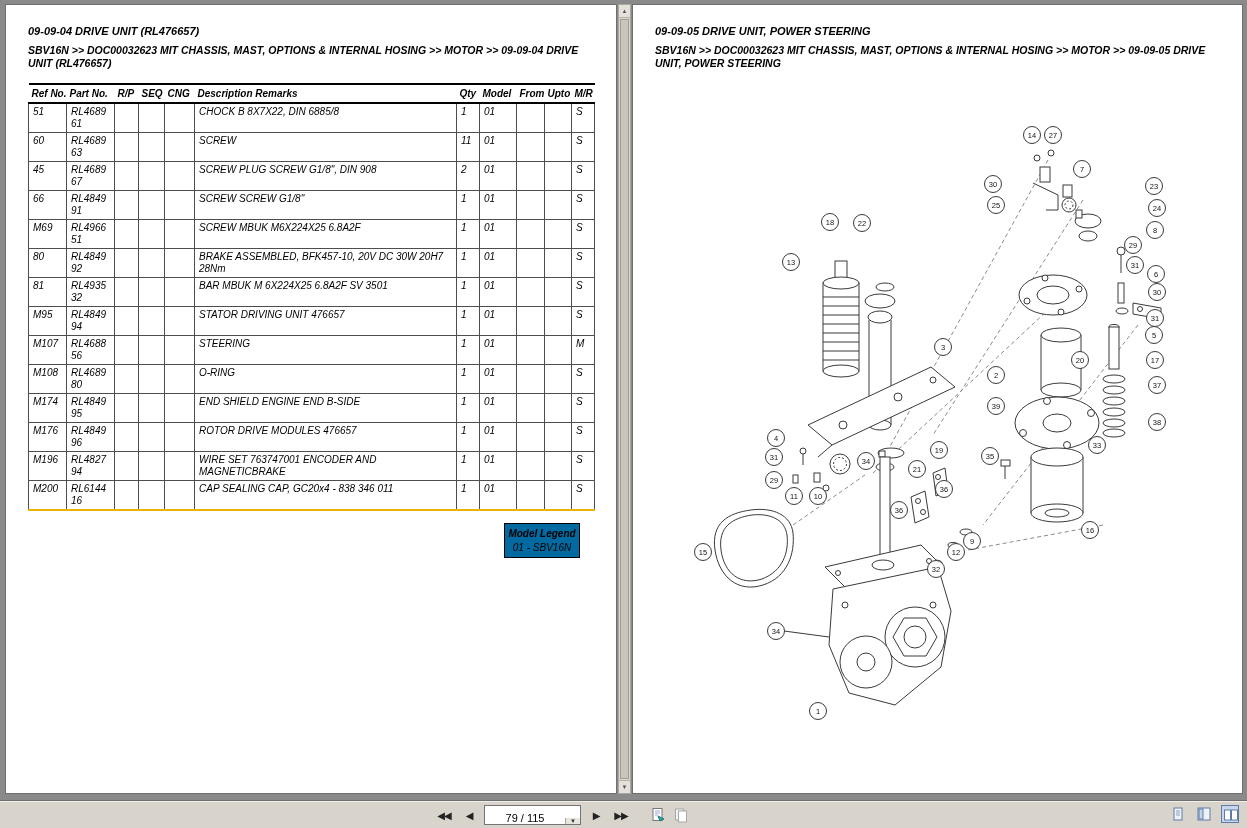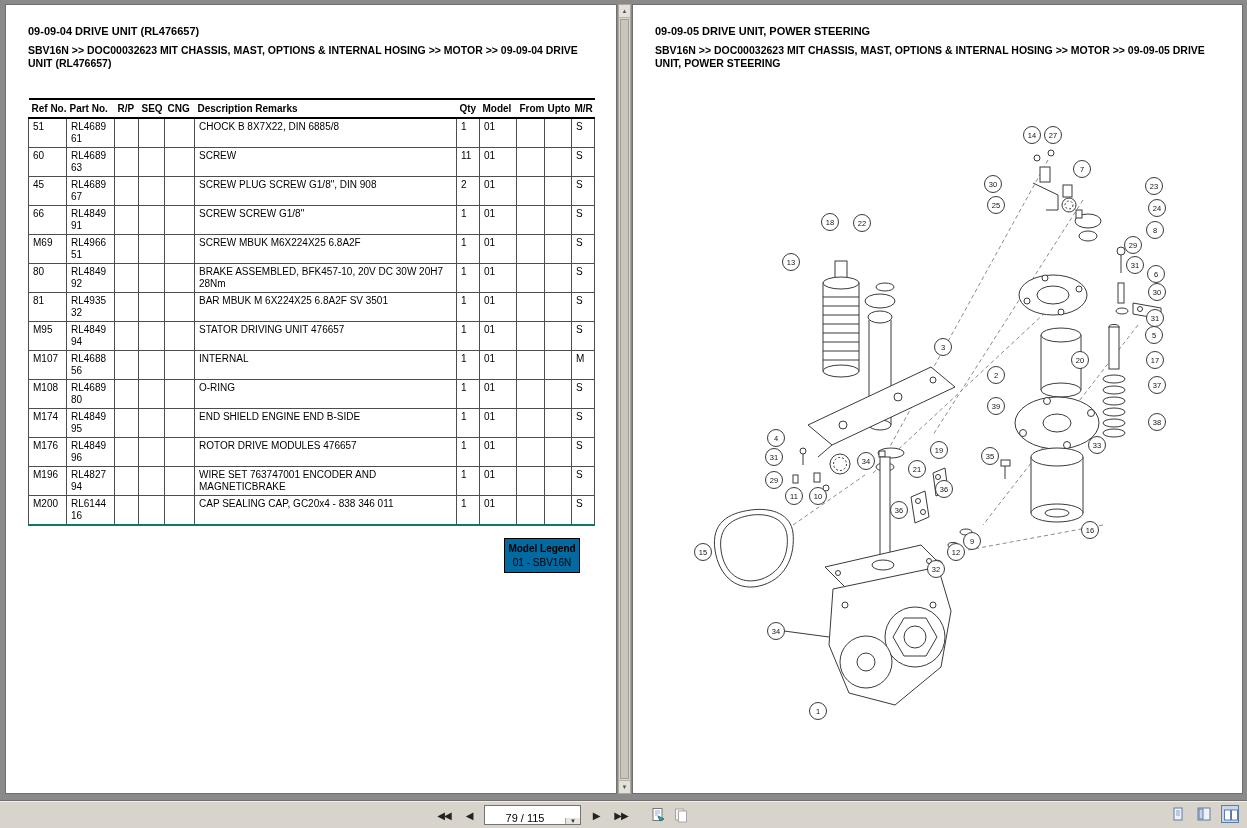--- a/index.html
+++ b/index.html
@@ -13,40 +13,40 @@
   .app { position:relative; width:1247px; height:828px; }
   .viewer { position:absolute; left:0; top:0; right:0; bottom:28px; }
 
   .page {
     position:absolute; top:4px; bottom:6px; background:#fff;
     border:1px solid #6f6f6f; overflow:hidden;
   }
   .page-left  { left:5px;  width:612px; }
   .page-right { left:632px; width:611px; }
 
-  .page-inner { position:relative; padding:20px 22px; height:100%; }
+  .page-inner { position:relative; padding:20px 22px; height:100%;font-style:italic; }
 
   .page-title { font-size:11px; font-weight:bold; }
   .breadcrumb { font-size:10.5px; font-weight:bold; margin-top:7px; line-height:1.25; max-width:566px; }
 
   
   table.parts-table {
     border-collapse:collapse; table-layout:fixed;
-    width:566px; margin-top:28px; font-size:10px;
+    width:566px; margin-top:13px; font-size:10px;
   }
   table.parts-table th {
     border-top:2px solid #000; border-bottom:2px solid #000;
     text-align:left; padding:3px 3px; font-size:10px; font-weight:bold;
     overflow:hidden; white-space:nowrap;
   }
   table.parts-table td {
     border:1px solid #4d4d4d; padding:2px 3px 2px 4px;
     vertical-align:top; line-height:1.2; word-wrap:break-word;
   }
-  table.parts-table tr:last-child td { border-bottom:2px solid #0f766e; }
+  table.parts-table tr:last-child td { border-bottom:2px solid #eab308; }
 
   
   .legend {
     margin-left:476px; margin-top:12px; width:76px;
     border:1px solid #000; text-align:center; padding:4px 2px; font-size:10px;
     background:#0369a1;
   }
   .legend-title { font-weight:bold; margin-bottom:3px; }
 
   
@@ -249,21 +249,21 @@
                 <td></td>
                 <td></td>
                 <td>S</td>
               </tr>
               <tr>
                 <td>M107</td>
                 <td>RL468856</td>
                 <td></td>
                 <td></td>
                 <td></td>
-                <td>INTERNAL</td>
+                <td>STEERING</td>
                 <td>1</td>
                 <td>01</td>
                 <td></td>
                 <td></td>
                 <td>M</td>
               </tr>
               <tr>
                 <td>M108</td>
                 <td>RL468980</td>
                 <td></td>

